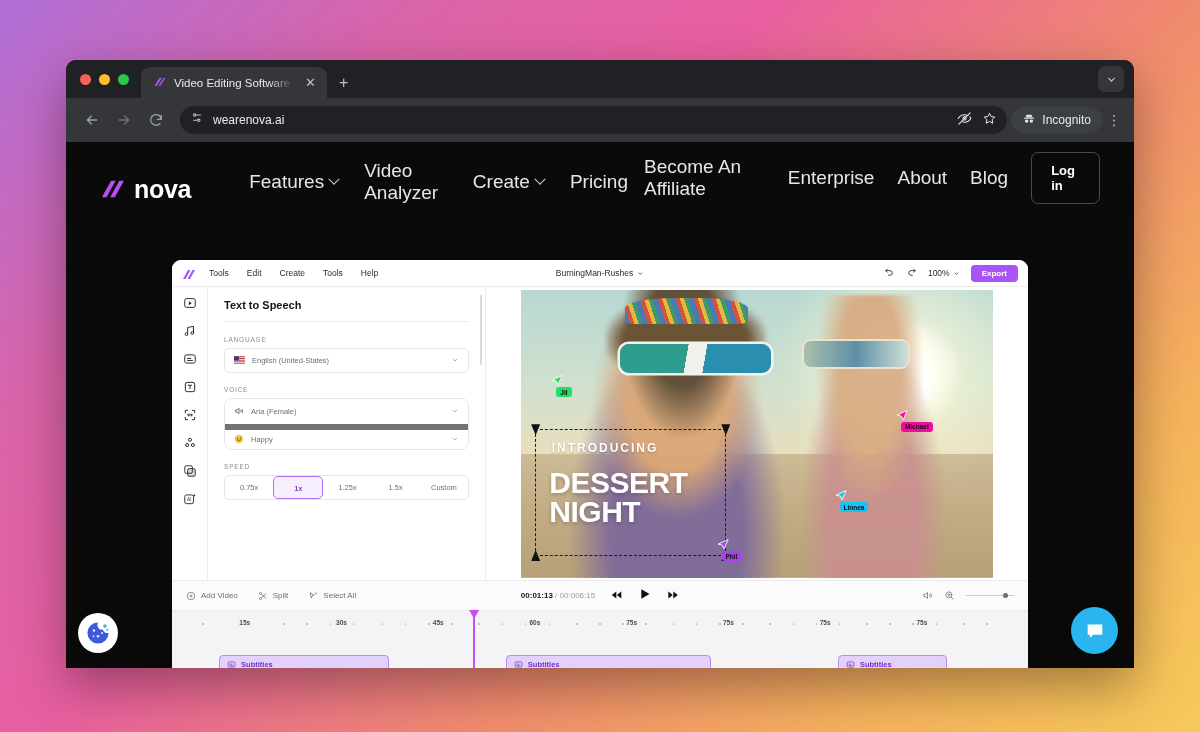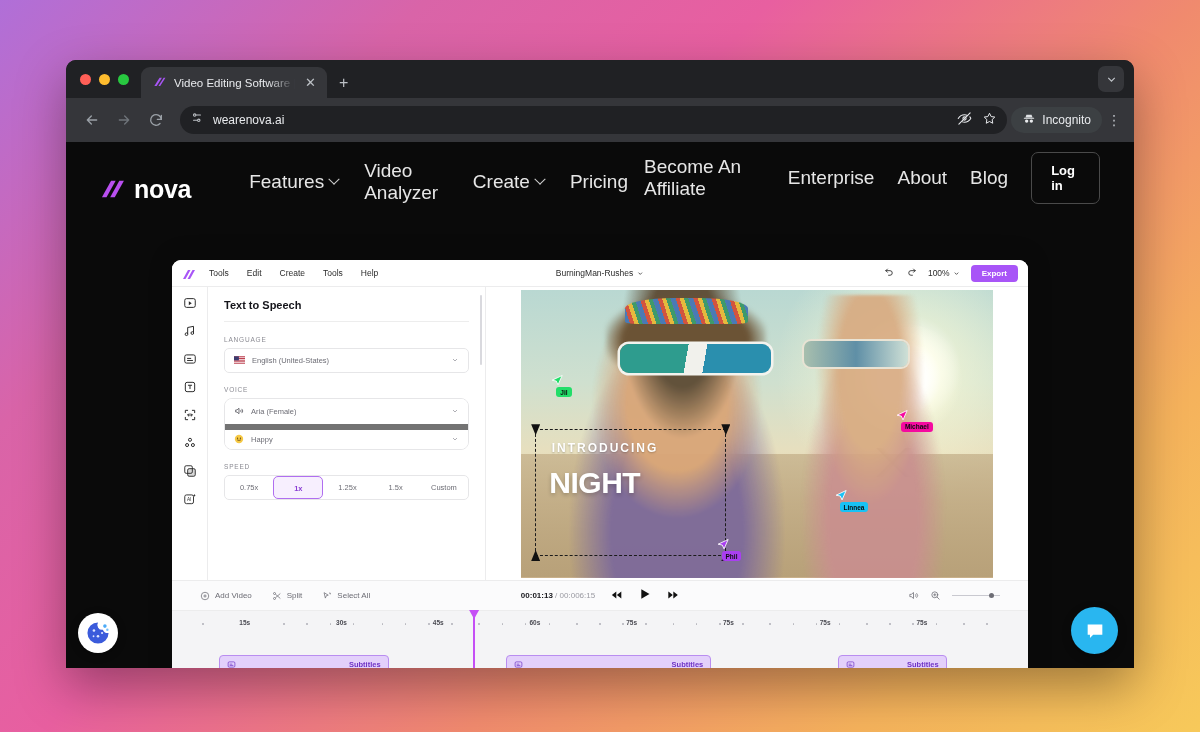--- a/index.html
+++ b/index.html
@@ -148,39 +148,39 @@
   .handle.tl { left: -5px; top: -6px; clip-path: polygon(0 0,100% 0,50% 100%); }
   .handle.tr { right: -5px; top: -6px; clip-path: polygon(0 0,100% 0,50% 100%); }
   .handle.bl { left: -5px; bottom: -6px; clip-path: polygon(50% 0,100% 100%,0 100%); }
   .handle.br { right: -5px; bottom: -6px; clip-path: polygon(50% 0,100% 100%,0 100%); }
 
   .cursor { position: absolute; display: flex; flex-direction: column; align-items: flex-start; }
   .cursor svg { display: block; }
   .cur-label { font-size: 6.5px; font-weight: 700; color: #0c0c0c; border-radius: 3px; padding: 1.5px 4px; margin: -1px 0 0 7px; }
 
   
-  .playbar { height: 30px; border-top: 1px solid #ececed; display: flex; align-items: center; padding: 0 28px; background: #fbfbfc; }
+  .playbar { height: 30px; border-top: 1px solid #ececed; display: flex; align-items: center; padding: 0 14px; background: #fbfbfc; }
   .pb-tool { display: flex; align-items: center; gap: 5px; font-size: 8px; color: #6d6d75; margin-right: 20px; }
   .timecode { position: absolute; left: 50%; transform: translateX(-50%); display: flex; align-items: center; gap: 16px; }
   .tc-text { font-size: 8px; color: #9a9aa2; }
   .tc-text b { color: #18181d; }
   .transport { display: flex; align-items: center; gap: 15px; }
   .pb-right { margin-left: auto; display: flex; align-items: center; gap: 11px; }
   .zoom-slider { width: 48px; height: 1.2px; background: #c9c9d0; position: relative; }
   .zoom-knob { position: absolute; right: 6px; top: -2.2px; width: 5.5px; height: 5.5px; border-radius: 50%; background: #6d6d75; }
 
   .timeline { position: relative; height: 140px; background: #f4f4f6; border-top: 1px solid #ececed; }
   .ruler { position: relative; height: 28px; }
   .tick { position: absolute; top: 12px; width: 1.6px; height: 1.6px; border-radius: 50%; background: #b6b6bd; }
   .tick-label { position: absolute; top: 8px; font-size: 6.5px; font-weight: 700; color: #4a4a52; transform: translateX(-50%); }
   .playhead { position: absolute; top: 0; bottom: 0; width: 1.6px; background: #c54ff5; z-index: 6; }
   .playhead::before { content: ""; position: absolute; left: -4.2px; top: -1px; width: 10px; height: 9px; background: #c54ff5; clip-path: polygon(0 0,100% 0,50% 100%); }
   .track { position: absolute; left: 0; right: 0; height: 19px; }
   .clip { position: absolute; height: 19px; border-radius: 4px; display: flex; align-items: center; gap: 5px; padding: 0 7px; font-size: 7.5px; font-weight: 600; }
-  .clip.sub { background: #e3d0fb; border: 1px solid #b98df0; color: #6f34c6; justify-content: space-between; }
+  .clip.sub { background: #e3d0fb; border: 1px solid #b98df0; color: #6f34c6; }
   .clip-ico { width: 9px; height: 9px; flex: 0 0 9px; }
 
   
   .cookie {
     position: absolute; left: 78px; top: 613px; width: 40px; height: 40px; border-radius: 50%;
     background: #fff; display: flex; align-items: center; justify-content: center;
     box-shadow: 0 2px 8px rgba(0,0,0,.3);
   }
   .chatbtn {
     position: absolute; left: 1071px; top: 607px; width: 47px; height: 47px; border-radius: 50%;
@@ -507,20 +507,21 @@
             </div>
 
             <div class="selbox">
               <i class="handle tl"></i>
               <i class="handle tr"></i>
               <i class="handle bl"></i>
               <i class="handle br"></i>
             </div>
             <div class="tx-intro">INTRODUCING</div>
             <div class="tx-title">
+              <div>DESSERT</div>
               <div>NIGHT</div>
             </div>
 
             <div class="cursor" style="left:6%;top:29%">
               <svg viewBox="0 0 24 24" width="15" height="15">
                   <path d="M21 4L5 11.5l6.6 1.4L14.5 19z" fill="#22dd69" stroke="#fff" stroke-width="1.4" stroke-linejoin="round"></path>
                 </svg>
               <span class="cur-label" style="background:#22dd69">Jil</span>
             </div>
             <div class="cursor" style="left:79%;top:41%">

